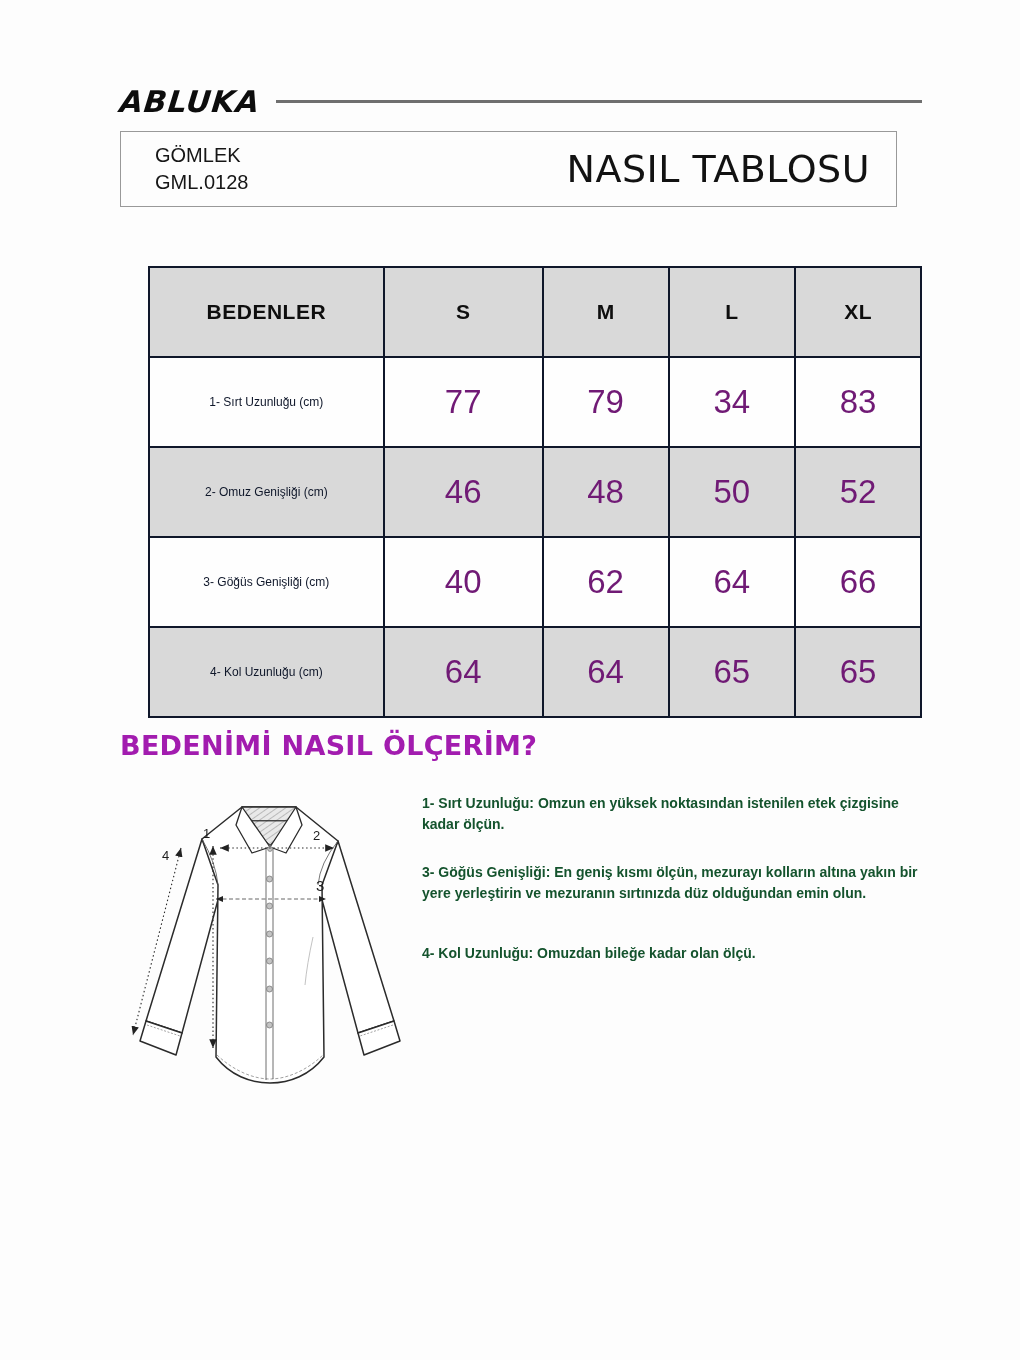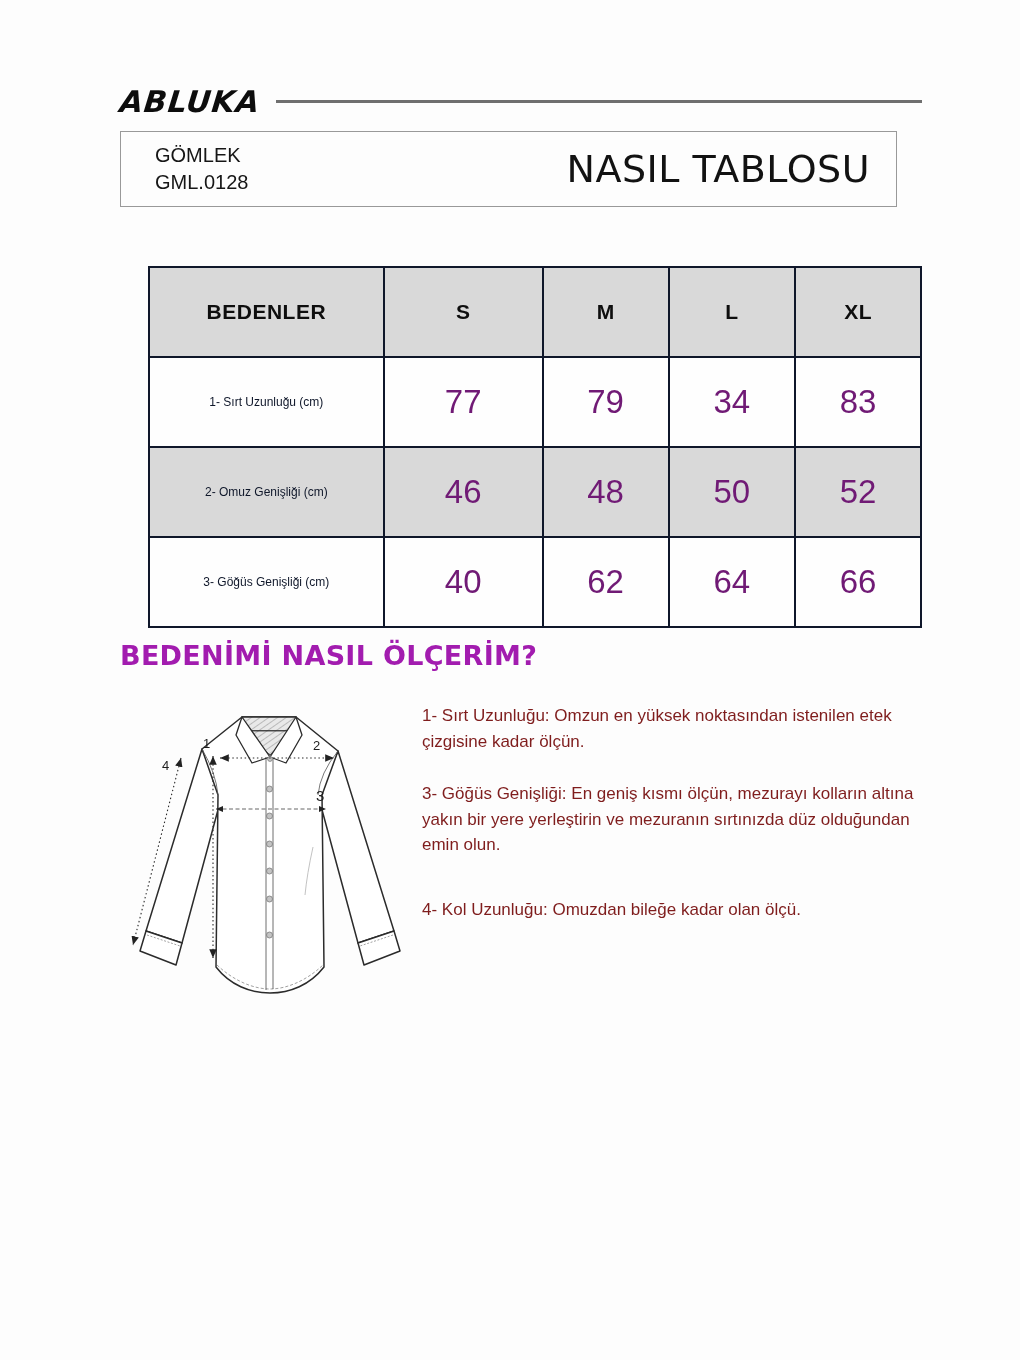--- a/index.html
+++ b/index.html
@@ -69,21 +69,21 @@
     margin: 0 0 24px 0;
     font-family: "DejaVu Sans", sans-serif;
     font-weight: 700; font-size: 27px; letter-spacing: 0.3px;
     color: #a21caf;
   }
   .measure-row { display: flex; align-items: flex-start; }
   .diagram-wrap { width: 300px; flex: 0 0 300px; margin-top: 4px; }
   .instructions { width: 512px; margin-left: 2px; margin-top: 8px; }
   .instructions p {
     margin: 0 0 27px 0;
-    font-size: 17px; line-height: 1.5; color: #7f1d1d;
+    font-size: 14px; line-height: 1.5; color: #14532d; font-weight: bold;
   }
   .instructions p:last-child { margin-bottom: 0; margin-top: 39px; }
 </style>
 </head>
 <body>
 
 <div class="page">
 
   <header class="logo-row">
     <div class="logo">ABLUKA</div>
@@ -130,20 +130,27 @@
         <td class="val">50</td>
         <td class="val">52</td>
       </tr>
       <tr class="white">
         <td class="rowlabel">3- Göğüs Genişliği (cm)</td>
         <td class="val">40</td>
         <td class="val">62</td>
         <td class="val">64</td>
         <td class="val">66</td>
       </tr>
+      <tr class="gray">
+        <td class="rowlabel">4- Kol Uzunluğu (cm)</td>
+        <td class="val">64</td>
+        <td class="val">64</td>
+        <td class="val">65</td>
+        <td class="val">65</td>
+      </tr>
     </tbody>
   </table>
 
   <h2 class="measure-title">BEDENİMİ NASIL ÖLÇERİM?</h2>
 
   <section class="measure-row">
 
     <div class="diagram-wrap">
       <svg width="300" height="310" viewBox="0 0 300 310" xmlns="http://www.w3.org/2000/svg">
         <defs>

